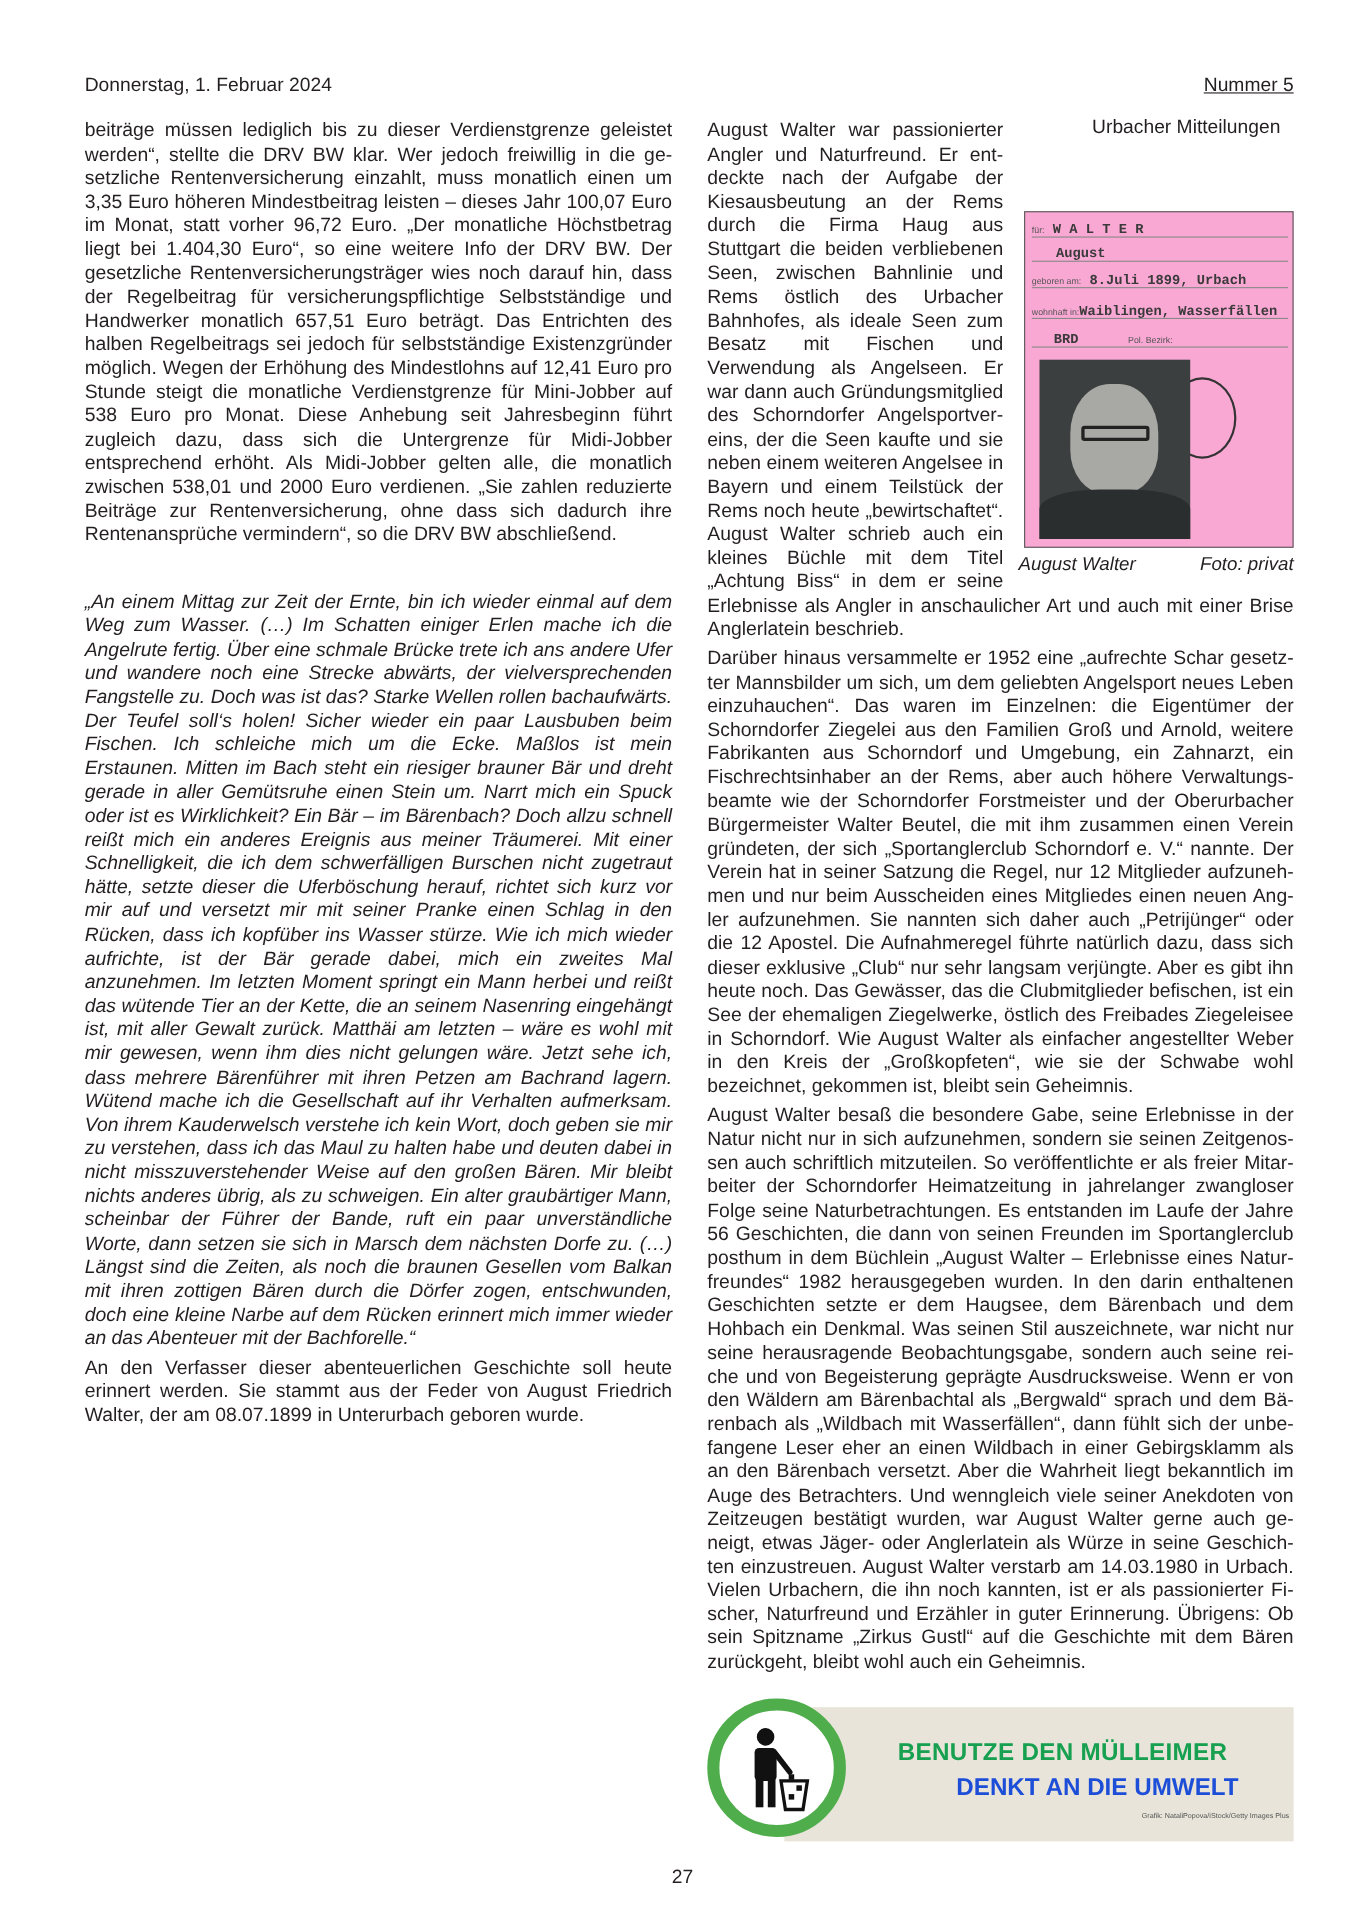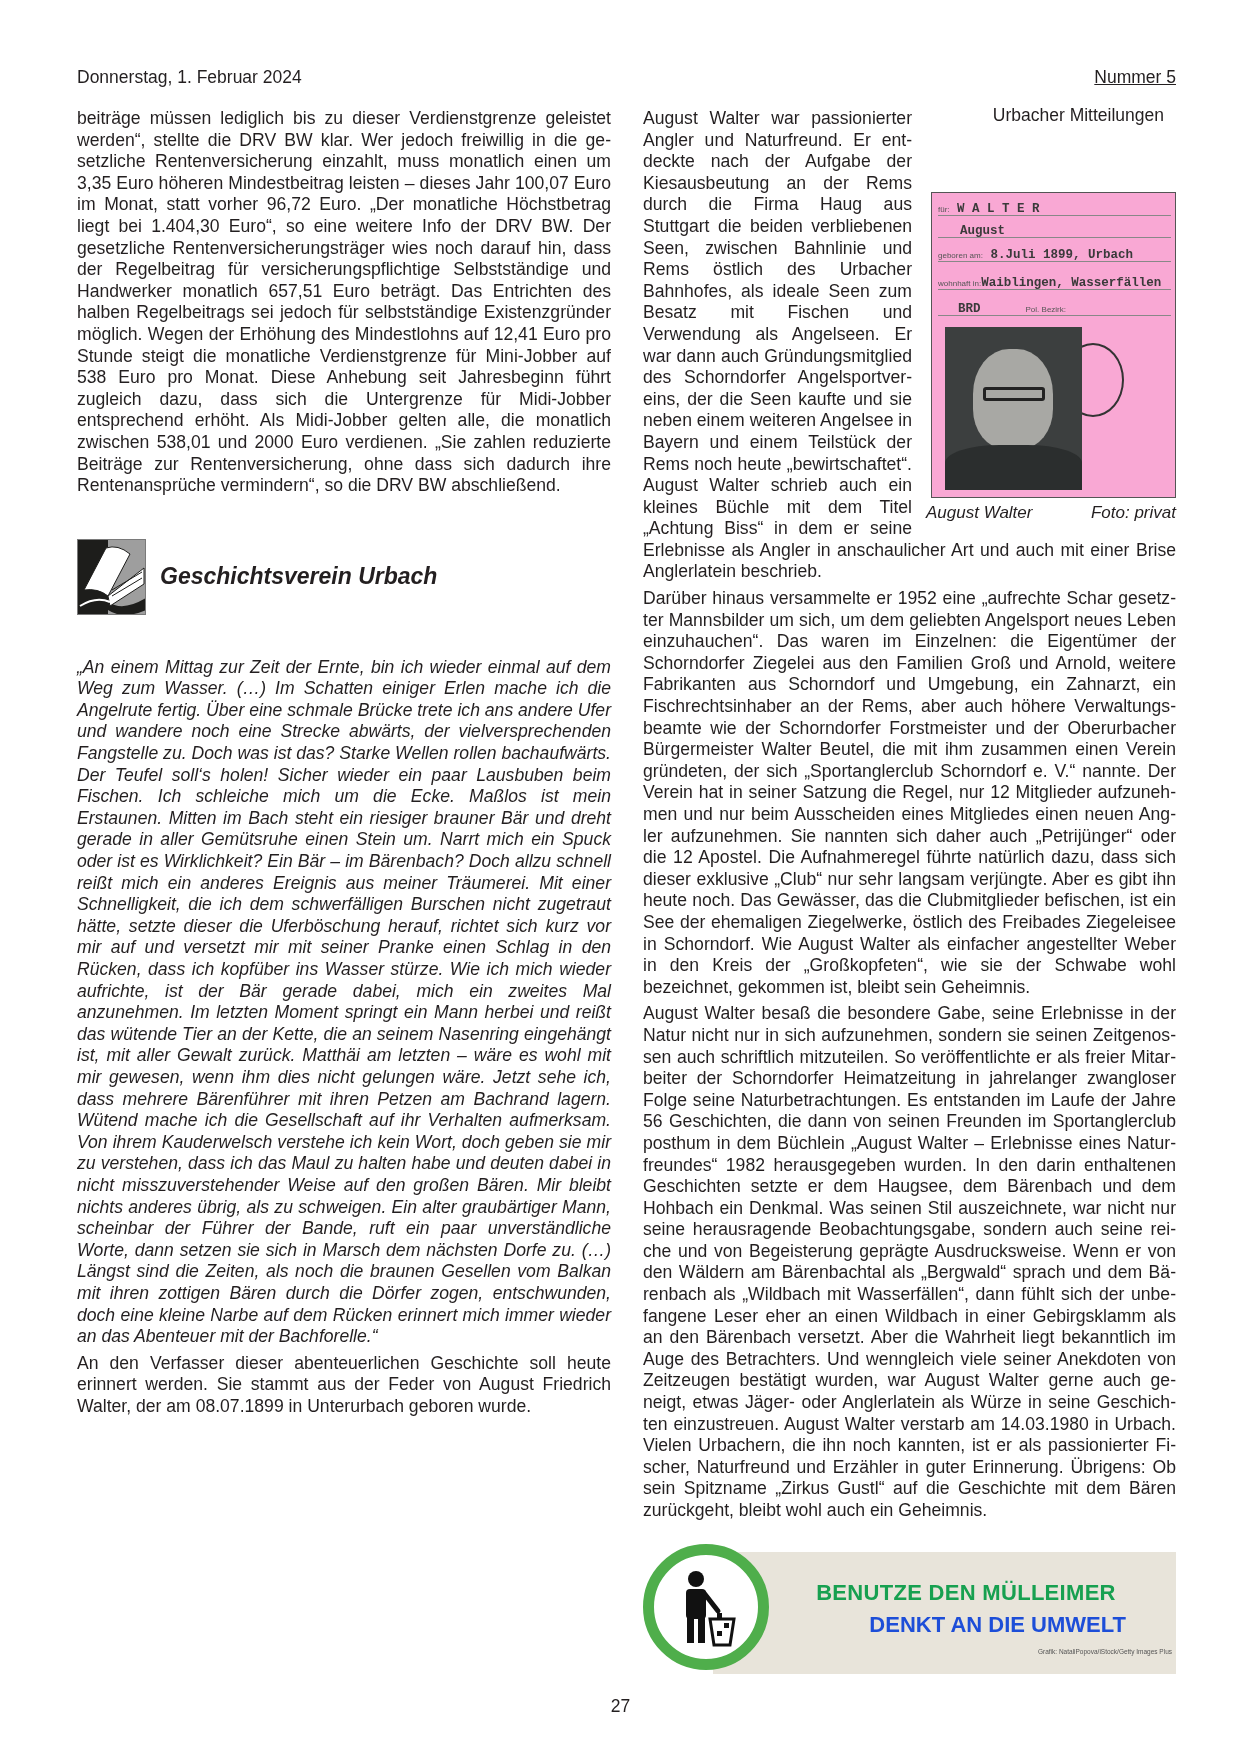--- a/index.html
+++ b/index.html
@@ -53,33 +53,20 @@
 
 <div class="header">
   <span class="left">Donnerstag, 1. Februar 2024</span>
   <span class="center">Urbacher Mitteilungen</span>
   <span class="right">Nummer 5</span>
 </div>
 
 <div class="col col-left">
   <p>beiträge müssen lediglich bis zu dieser Verdienstgrenze geleistet werden“, stellte die DRV BW klar. Wer jedoch freiwillig in die ge­setzliche Rentenversicherung einzahlt, muss monatlich einen um 3,35 Euro höheren Mindestbeitrag leisten – dieses Jahr 100,07 Euro im Monat, statt vorher 96,72 Euro. „Der monatliche Höchst­betrag liegt bei 1.404,30 Euro“, so eine weitere Info der DRV BW. Der gesetzliche Rentenversicherungsträger wies noch darauf hin, dass der Regelbeitrag für versicherungspflichtige Selbstständige und Handwerker monatlich 657,51 Euro beträgt. Das Entrichten des halben Regelbeitrags sei jedoch für selbstständige Existenz­gründer möglich. Wegen der Erhöhung des Mindestlohns auf 12,41 Euro pro Stunde steigt die monatliche Verdienstgrenze für Mini-Jobber auf 538 Euro pro Monat. Diese Anhebung seit Jah­resbeginn führt zugleich dazu, dass sich die Untergrenze für Midi-Jobber entsprechend erhöht. Als Midi-Jobber gelten alle, die mo­natlich zwischen 538,01 und 2000 Euro verdienen. „Sie zahlen reduzierte Beiträge zur Rentenversicherung, ohne dass sich da­durch ihre Rentenansprüche vermindern“, so die DRV BW ab­schließend.</p>
 
-  <div class="section-head">
-    <div class="logo">
-      <svg width="69" height="76" viewBox="0 0 69 76">
-        <rect x="0" y="0" width="30" height="76" fill="#1d1d1b"></rect>
-        <path d="M30 62 Q45 72 68 58 L68 70 Q45 80 30 70 Z" fill="#1d1d1b"></path>
-        <path d="M6 50 L28 8 Q40 4 52 14 L30 56 Q20 48 6 50 Z" fill="#ffffff" stroke="#1d1d1b" stroke-width="1"></path>
-        <path d="M30 56 L66 28 L66 44 L32 66 Z" fill="#ffffff" stroke="#1d1d1b" stroke-width="1"></path>
-        <path d="M2 66 Q18 56 32 62" stroke="#ffffff" stroke-width="2" fill="none"></path>
-        <path d="M34 50 L64 32 M34 56 L64 38" stroke="#1d1d1b" stroke-width="1"></path>
-      </svg>
-    </div>
-    <div class="section-title">Geschichtsverein Urbach</div>
-  </div>
 
   <div class="article-title">
   </div>
 
   <p class="italic">„An einem Mittag zur Zeit der Ernte, bin ich wieder einmal auf dem Weg zum Wasser. (…) Im Schatten einiger Erlen mache ich die Angelrute fertig. Über eine schmale Brücke trete ich ans andere Ufer und wandere noch eine Strecke abwärts, der vielverspre­chenden Fangstelle zu. Doch was ist das? Starke Wellen rollen bachaufwärts. Der Teufel soll‘s holen! Sicher wieder ein paar Lausbuben beim Fischen. Ich schleiche mich um die Ecke. Maß­los ist mein Erstaunen. Mitten im Bach steht ein riesiger brauner Bär und dreht gerade in aller Gemütsruhe einen Stein um. Narrt mich ein Spuck oder ist es Wirklichkeit? Ein Bär – im Bärenbach? Doch allzu schnell reißt mich ein anderes Ereignis aus meiner Träumerei. Mit einer Schnelligkeit, die ich dem schwerfälligen Bur­schen nicht zugetraut hätte, setzte dieser die Uferböschung her­auf, richtet sich kurz vor mir auf und versetzt mir mit seiner Pranke einen Schlag in den Rücken, dass ich kopfüber ins Wasser stürze. Wie ich mich wieder aufrichte, ist der Bär gerade dabei, mich ein zweites Mal anzunehmen. Im letzten Moment springt ein Mann herbei und reißt das wütende Tier an der Kette, die an seinem Nasenring eingehängt ist, mit aller Gewalt zurück. Matthäi am letz­ten – wäre es wohl mit mir gewesen, wenn ihm dies nicht gelun­gen wäre. Jetzt sehe ich, dass mehrere Bärenführer mit ihren Pet­zen am Bachrand lagern. Wütend mache ich die Gesellschaft auf ihr Verhalten aufmerksam. Von ihrem Kauderwelsch verstehe ich kein Wort, doch geben sie mir zu verstehen, dass ich das Maul zu halten habe und deuten dabei in nicht misszuverstehender Weise auf den großen Bären. Mir bleibt nichts anderes übrig, als zu schweigen. Ein alter graubärtiger Mann, scheinbar der Führer der Bande, ruft ein paar unverständliche Worte, dann setzen sie sich in Marsch dem nächsten Dorfe zu. (…) Längst sind die Zeiten, als noch die braunen Gesellen vom Balkan mit ihren zottigen Bären durch die Dörfer zogen, entschwunden, doch eine kleine Narbe auf dem Rücken erinnert mich immer wieder an das Abenteuer mit der Bachforelle.“</p>
   <p>An den Verfasser dieser abenteuerlichen Geschichte soll heute erinnert werden. Sie stammt aus der Feder von August Friedrich Walter, der am 08.07.1899 in Unterurbach geboren wurde.</p>
 </div>
 
 <div class="col col-right">
   <div class="float-fig" style="margin-top: 86px;">

